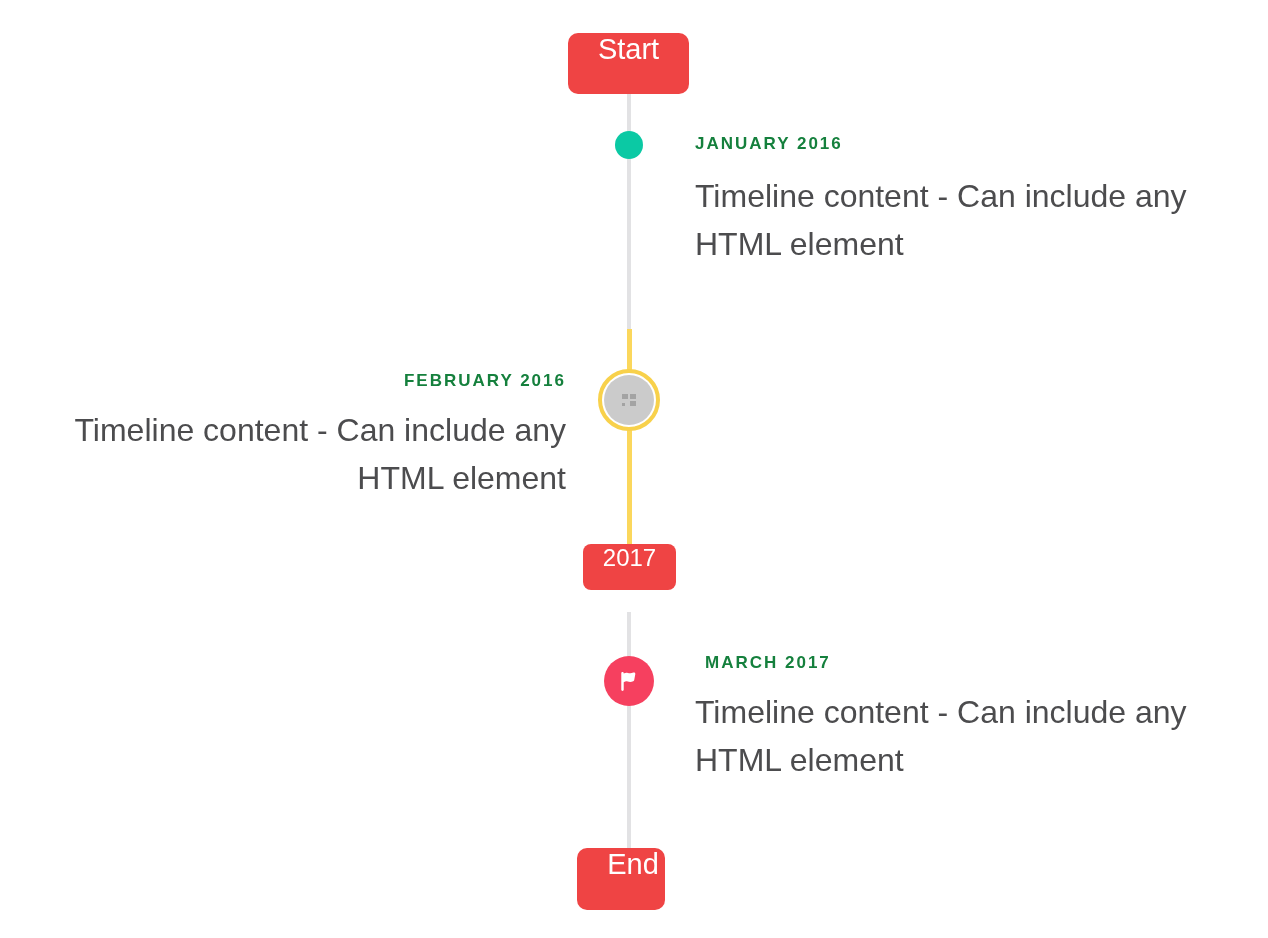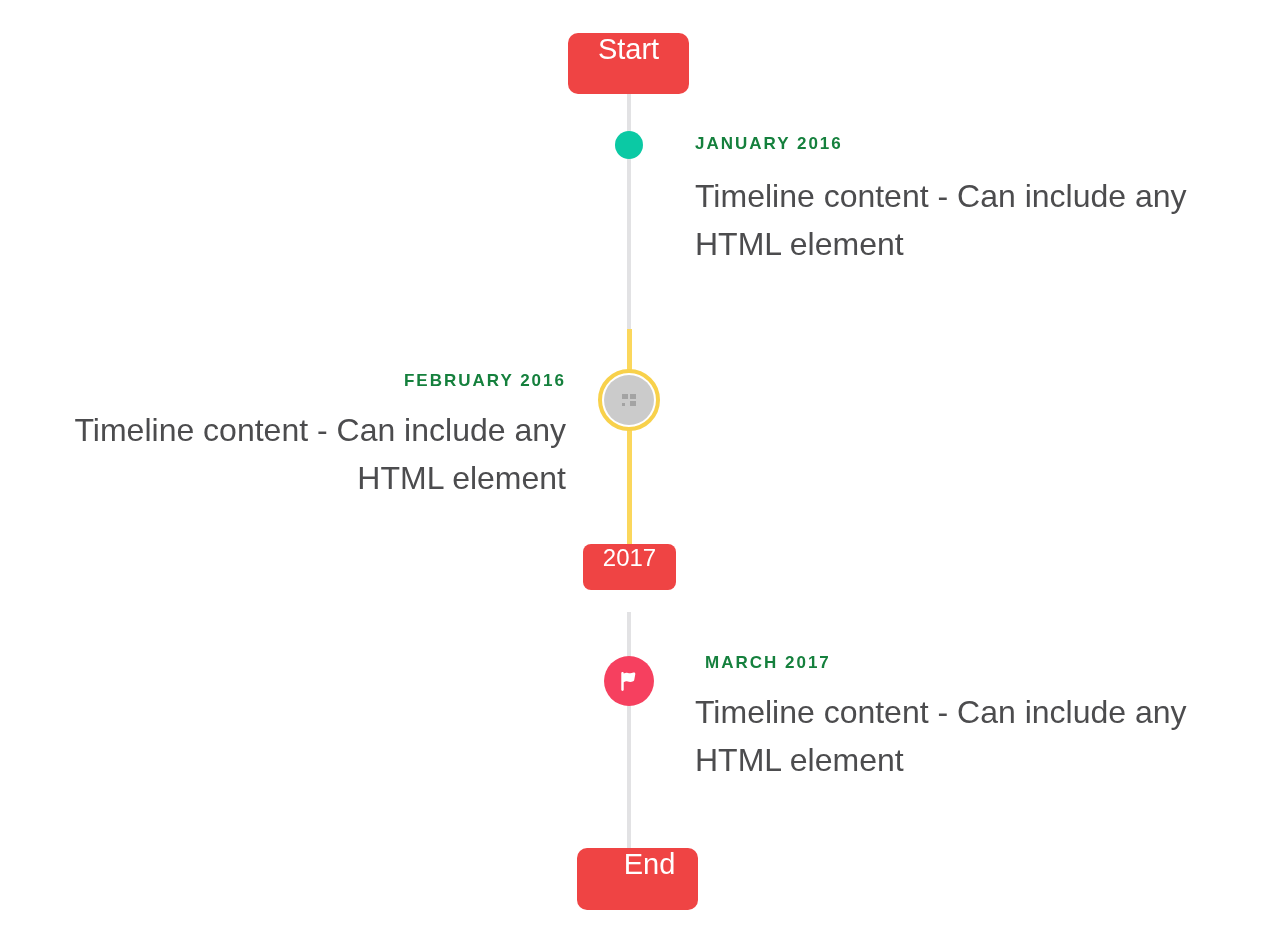--- a/index.html
+++ b/index.html
@@ -20,21 +20,21 @@
   
   .badge {
     position: absolute;
     background: #ef4444;
     color: #ffffff;
     display: flex; justify-content: center;
     border-radius: 10px;
   }
   .badge-start { left: 568px; top: 33px;  width: 121px; height: 61px; font-size: 29px; }
   .badge-year  { left: 583px; top: 544px; width: 93px;  height: 46px; font-size: 24px; border-radius: 8px; }
-  .badge-end   { left: 577px; top: 848px; width: 121px; height: 62px; font-size: 29px; padding-left: 24px; }
+  .badge-end   { left: 577px; top: 848px; width: 88px; height: 62px; font-size: 29px; padding-left: 24px; }
 
   
   .dot-january {
     position: absolute; left: 615px; top: 131px;
     width: 28px; height: 28px; border-radius: 50%;
     background: #0bc9a4;
   }
   .circle-february {
     position: absolute; left: 598px; top: 369px;
     width: 62px; height: 62px; border-radius: 50%;

